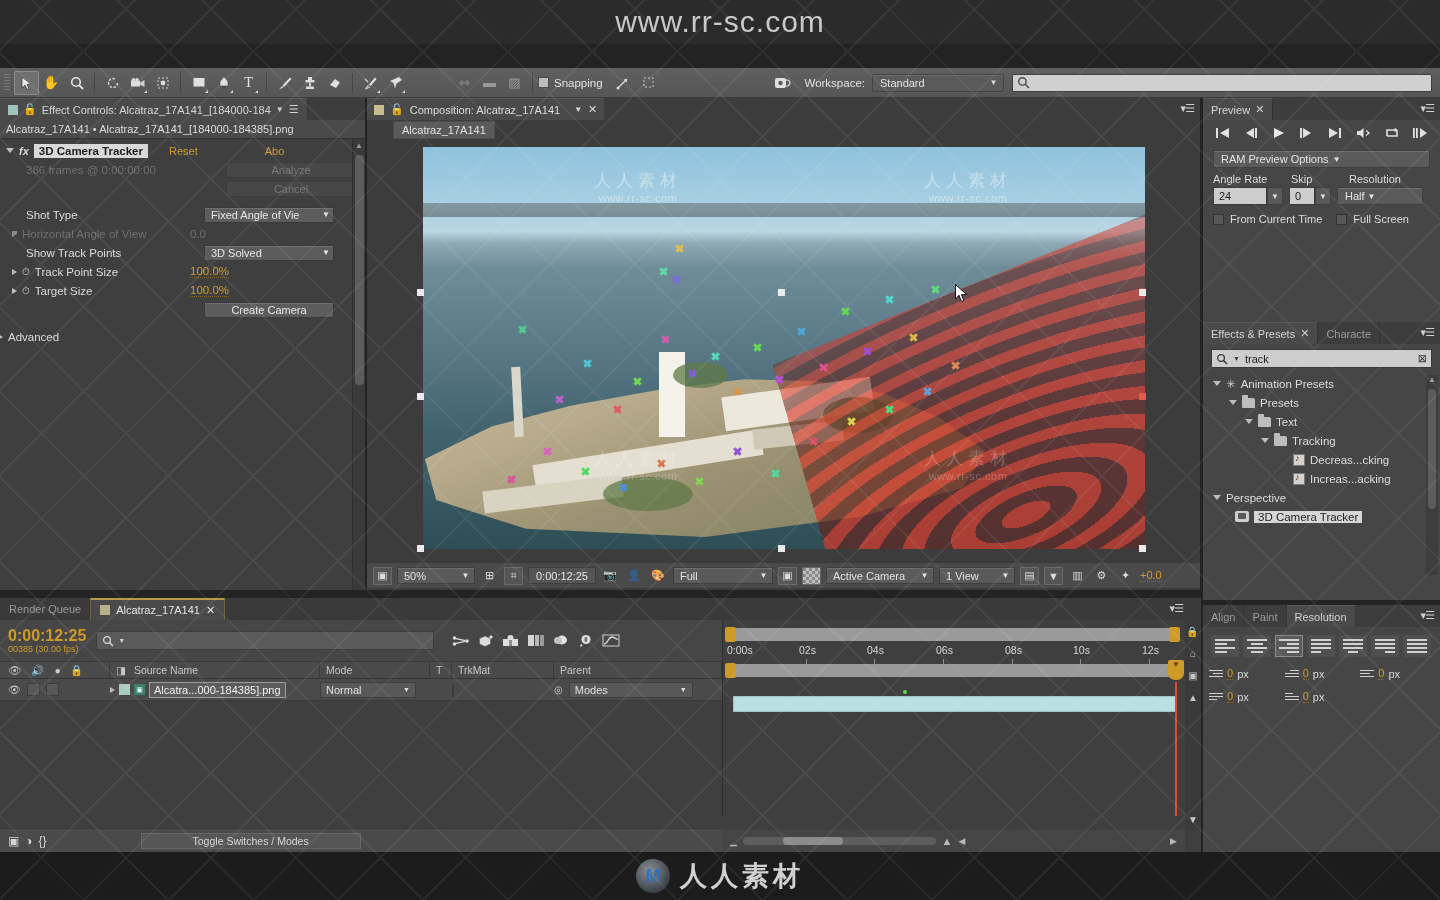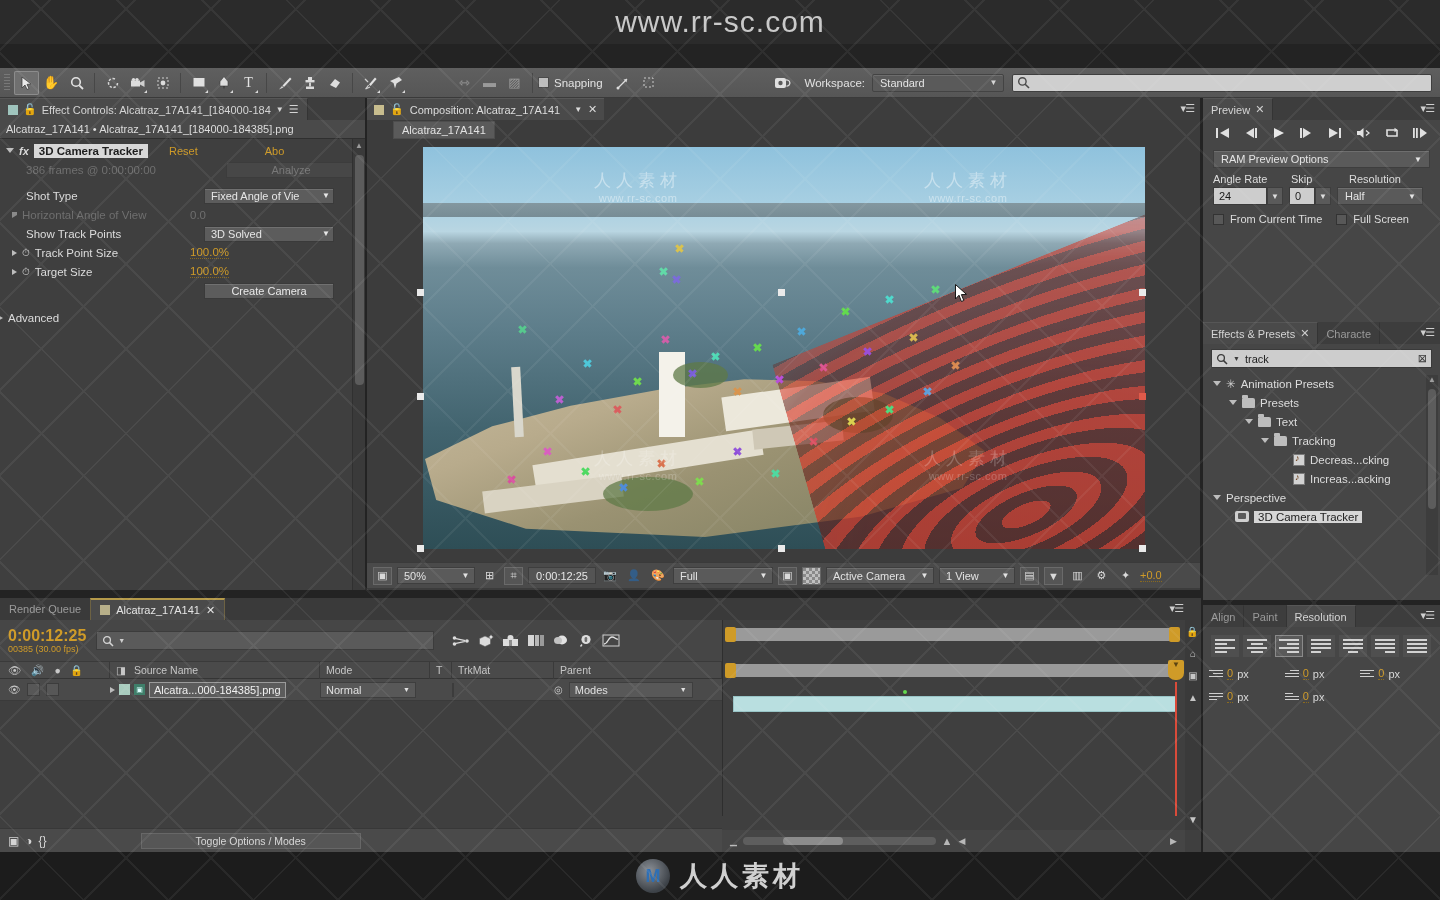--- a/index.html
+++ b/index.html
@@ -182,21 +182,21 @@
      box-shadow:inset 0 1px 0 #6d6d6d;}
   .cttime{height:17px;background:#545454;border:1px solid #3e3e3e;color:#e6e6e6;font-size:11px;
      display:flex;align-items:center;justify-content:center;padding:0 7px;}
   .ctplus{color:#cf9b28;font-size:11px;border-bottom:1px dotted #8a6a1e;}
 
   
   #preview-panel{left:1203px;top:98px;width:237px;height:224px;background:#464646;}
   .pv-row{display:flex;align-items:center;justify-content:space-between;padding:7px 12px 4px;}
   .pv-btn{color:#e0e0e0;font-size:12px;}
   .pv-sel{margin:4px 10px 0;height:18px;background:#5a5a5a;border:1px solid #3e3e3e;
-    display:flex;align-items:center;justify-content:space-between;padding:0 3px 0 7px;
+    display:flex;align-items:center;justify-content:flex-start;padding:0 3px 0 7px;
     color:#e4e4e4;font-size:11px;box-shadow:inset 0 1px 0 #6e6e6e;}
   .pv-lbls{display:flex;padding:5px 10px 0;color:#dcdcdc;font-size:11px;}
   .pv-inputs{display:flex;padding:2px 10px 0;gap:6px;}
   .pv-num{height:18px;background:#cdcdcd;border:1px solid #3a3a3a;color:#1a1a1a;font-size:11px;
     display:flex;align-items:center;padding-left:5px;}
   .pv-small{height:18px;background:#5a5a5a;border:1px solid #3e3e3e;display:flex;align-items:center;
     justify-content:center;color:#ddd;font-size:8px;}
   .pv-chk{display:flex;align-items:center;gap:6px;color:#dcdcdc;font-size:11px;}
   .pv-chkrow{display:flex;padding:8px 10px 0;gap:14px;}
 
@@ -430,20 +430,24 @@
         <span class="fxico">fx</span>
         <span class="fxname">3D Camera Tracker</span>
         <span class="lnk" style="margin-left:16px">Reset</span>
         <span class="lnk" style="margin-left:62px">Abo</span>
       </div>
 
       <div class="ecrow dim">
         <span class="lbl" style="width:200px">386 frames @ 0:00:00:00</span>
         <span class="ecbtn dim">Analyze</span>
       </div>
+      <div class="ecrow dim">
+        <span class="lbl" style="width:200px"></span>
+        <span class="ecbtn dim">Cancel</span>
+      </div>
 
       <div style="height:7px"></div>
 
       <div class="ecrow">
         <span class="lbl">Shot Type</span>
         <span class="ecsel">
           <span>Fixed Angle of Vie</span>
           <span class="arr" style="font-size:8px">▼</span>
         </span>
       </div>
@@ -1028,20 +1032,35 @@
           <span class="arr" style="font-size:7px;width:13px;text-align:center">▼</span>
         </span>
       </div>
     </div>
 
     <div class="tl-ruler">
       <div class="wa-bar"></div>
       <div class="wa-cap" style="left:2px"></div>
       <div class="wa-cap" style="left:446px"></div>
 
+      <div class="ruler-nums">
+        <span class="rn" style="left:4px">0:00s</span>
+        <span class="rn" style="left:76px">02s</span>
+        <span class="rn" style="left:144px">04s</span>
+        <span class="rn" style="left:213px">06s</span>
+        <span class="rn" style="left:282px">08s</span>
+        <span class="rn" style="left:350px">10s</span>
+        <span class="rn" style="left:419px">12s</span>
+        <span class="rt" style="left:83px"></span>
+          <span class="rt" style="left:151px"></span>
+        <span class="rt" style="left:220px"></span>
+          <span class="rt" style="left:289px"></span>
+        <span class="rt" style="left:357px"></span>
+          <span class="rt" style="left:426px"></span>
+      </div>
 
       <div style="position:abs"></div>
       <div style="position:absolute;left:4px;top:44px;width:444px;height:13px;background:#9a9a9a;border-radius:2px"></div>
       <div class="wa-cap" style="left:2px;top:43px"></div>
       <div class="wa-cap" style="left:446px;top:43px"></div>
 
       <div class="tl-trackarea">
         <div class="tl-bar"></div>
         <div style="position:absolute;left:180px;top:8px;width:4px;height:4px;background:#63d94f;border-radius:50%"></div>
         <div class="cti" style="left:452px">
@@ -1055,21 +1074,21 @@
       <div class="rr-ico">⌂</div>
       <div class="rr-ico">▣</div>
       <div class="rr-ico">▲</div>
       <div class="rr-ico" style="position:absolute;bottom:0;width:16px">▼</div>
     </div>
 
     <div class="tl-bottom">
       <span style="color:#d4d4d4;font-size:12px">▣</span>
       <span style="color:#d4d4d4;font-size:12px">◑</span>
       <span style="color:#d4d4d4;font-size:12px">{}</span>
-      <span class="toggle-btn">Toggle Options / Modes</span>
+      <span class="toggle-btn">Toggle Switches / Modes</span>
     </div>
 
     <div style="position:absolute;left:722px;top:232px;width:463px;height:22px;background:#454545;display:flex;align-items:center;gap:6px;padding:0 8px">
       <span style="color:#b8b8b8;font-size:9px">▁</span>
       <div style="flex:1;height:8px;background:#5e5e5e;border-radius:4px;position:relative">
         <div style="position:absolute;left:40px;width:60px;height:8px;background:#8c8c8c;border-radius:4px"></div>
       </div>
       <span style="color:#b8b8b8;font-size:11px">▲</span>
       <span style="color:#b8b8b8;font-size:9px">◀</span>
       <span style="flex:1"></span>

